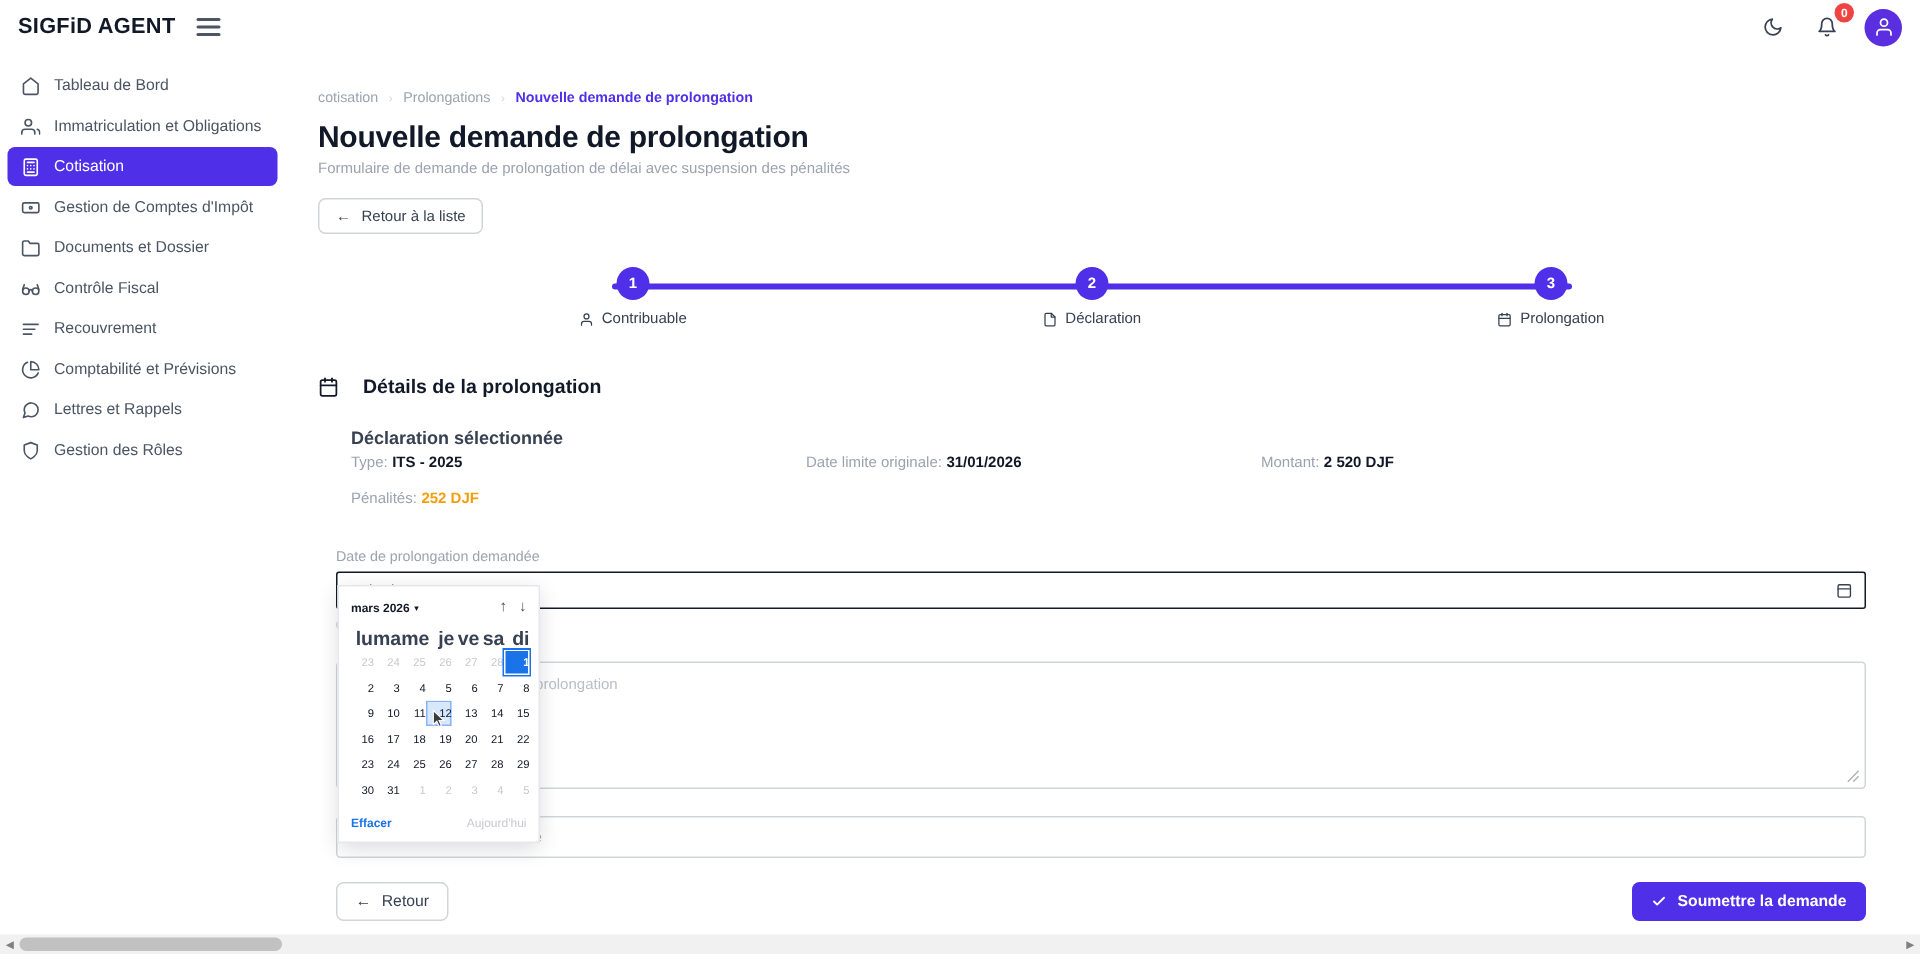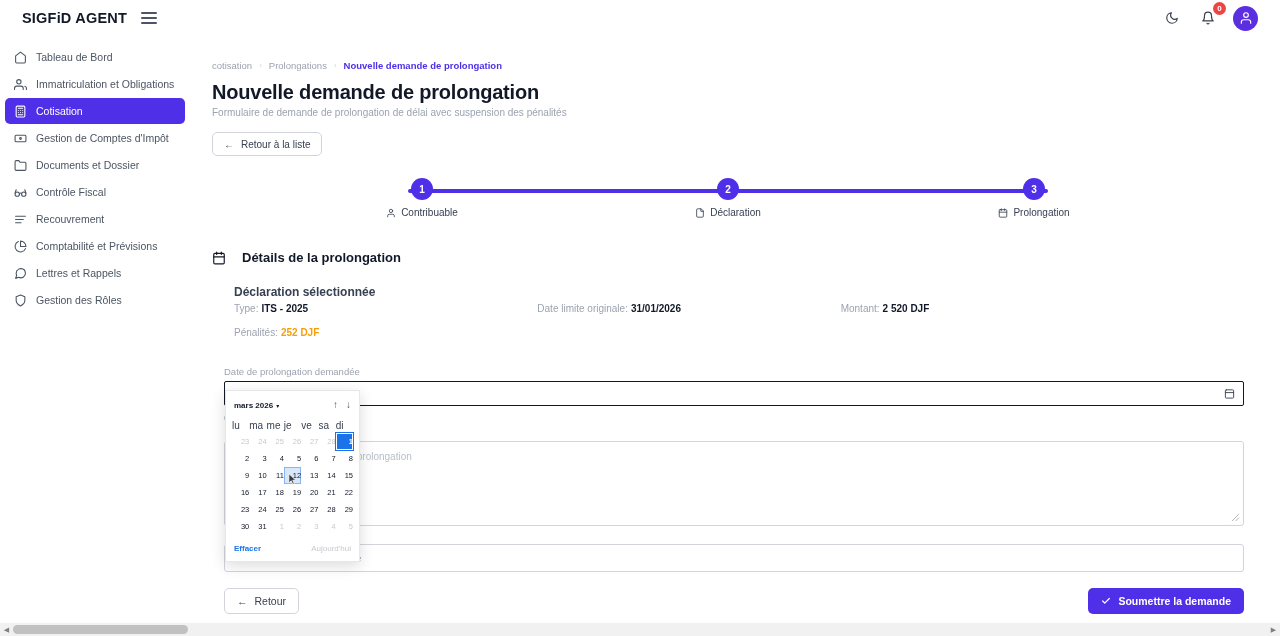--- a/index.html
+++ b/index.html
@@ -11,21 +11,21 @@
     background: #ffffff;
     font-family: "Liberation Sans", "DejaVu Sans", sans-serif;
     -webkit-font-smoothing: antialiased;
   }
   .app { position: relative; width: 1280px; height: 636px; background:#fff; }
 
   
   .topbar {
     position: absolute; top: 0; left: 0; width: 1280px; height: 36px;
     background: #ffffff; display: flex; align-items: center;
-    padding: 0 22px; z-index: 40;
+    padding: 0 12px; z-index: 40;
   }
   .brand {
     font-size: 14.5px; font-weight: 700; letter-spacing: .2px;
     color: #111827;
   }
   .hamburger {
     margin-left: 14px; width: 16px; height: 12px; display:flex; flex-direction:column;
     justify-content: space-between; cursor: pointer;
   }
   .hamburger i { display:block; height:1.6px; background:#4b5563; border-radius:1px; }
@@ -174,21 +174,21 @@
     background: #fff; border: 1px solid #e5e7eb;
     box-shadow: 0 4px 14px rgba(0,0,0,.14);
     z-index: 50; padding: 6px 6px 4px 6px; font-size: 8px;
   }
   .dp-head { display: flex; align-items: center; height: 16px; margin-bottom: 5px; padding: 0 2px; }
   .dp-month { font-size: 8px; font-weight: 700; color: #111827; display:flex; align-items:center; gap:3px; cursor:pointer; }
   .dp-caret { font-size: 6px; color:#111827; }
   .dp-navs { margin-left: auto; display: flex; gap: 8px; }
   .dp-nav { color: #4b5563; font-size: 10px; line-height: 10px; cursor: pointer; }
   .dp-grid { display: grid; grid-template-columns: repeat(7, 1fr); }
-  .dp-dow { font-size: 10px; font-weight: 400; color: #374151; text-align: left; height: 15px; line-height: 15px; }
+  .dp-dow { font-size: 13px; font-weight: 700; color: #374151; text-align: right; height: 15px; line-height: 15px; }
   .dp-day {
     font-size: 7.5px; color: #111827; text-align: right;
     height: 17px; line-height: 17px; cursor: pointer; position: relative;
   }
   .dp-day.out { color: #c7c9cf; }
   .dp-day.sel {
     background: #1a73e8; color: #fff; font-weight: 700;
     box-shadow: inset 0 0 0 1px #fff, 0 0 0 1px #1a73e8;
   }
   .dp-day.hover {

